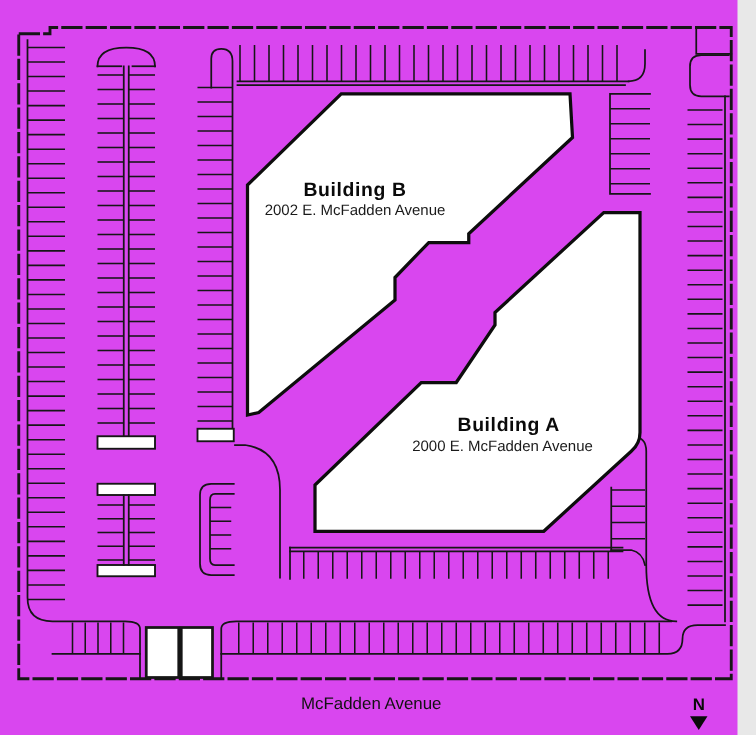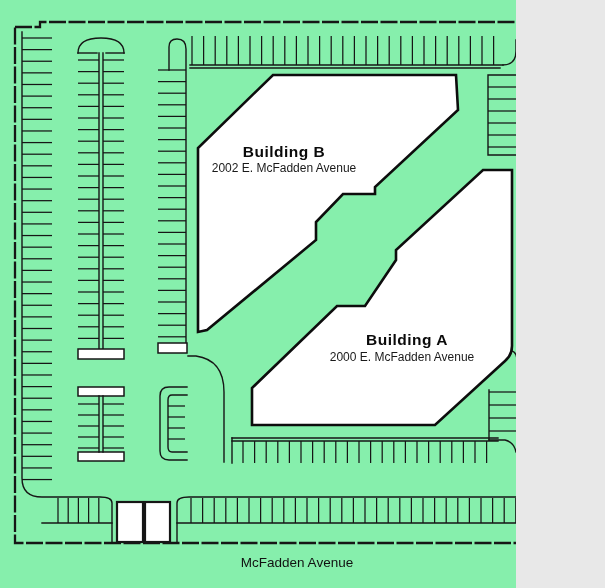--- a/index.html
+++ b/index.html
@@ -1,19 +1,19 @@
 <!DOCTYPE html>
 <html><head>
 <meta charset="utf-8">
 <style>
   html,body{margin:0;padding:0;background:#e8e8e8;}
   .page{
     position:relative;
-    width:516px;height:588px;
-    background:#86efac;
+    width:590px;height:588px;
+    background:#d946ef;
     font-family:"Liberation Sans", sans-serif;
     overflow:hidden;
   }
   svg{position:absolute;left:0;top:0;}
   .ln{fill:none;stroke:#161616;stroke-width:1.4;stroke-linecap:square;}
   .tick{fill:none;stroke:#161616;stroke-width:1.25;}
   .bnd{fill:none;stroke:#161616;stroke-width:2.3;stroke-dasharray:17 2.5;}
   .bldg{fill:#ffffff;stroke:#0d0d0d;stroke-width:2.6;stroke-linejoin:miter;}
   .capbar{fill:#ffffff;stroke:#161616;stroke-width:1.5;}
   .name{font-weight:bold;font-size:15.5px;letter-spacing:.5px;fill:#0a0a0a;}

